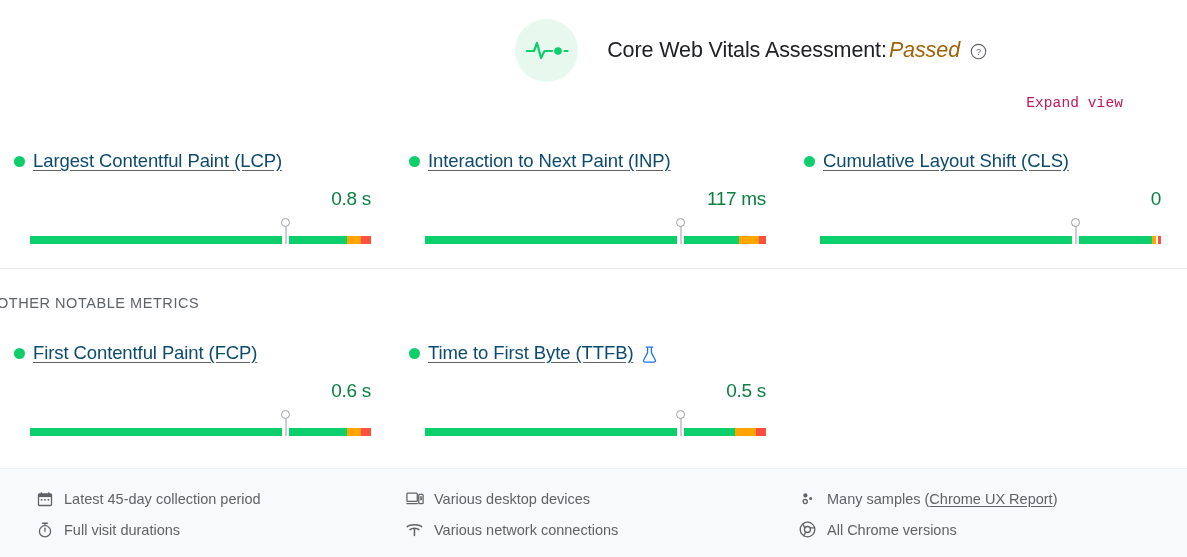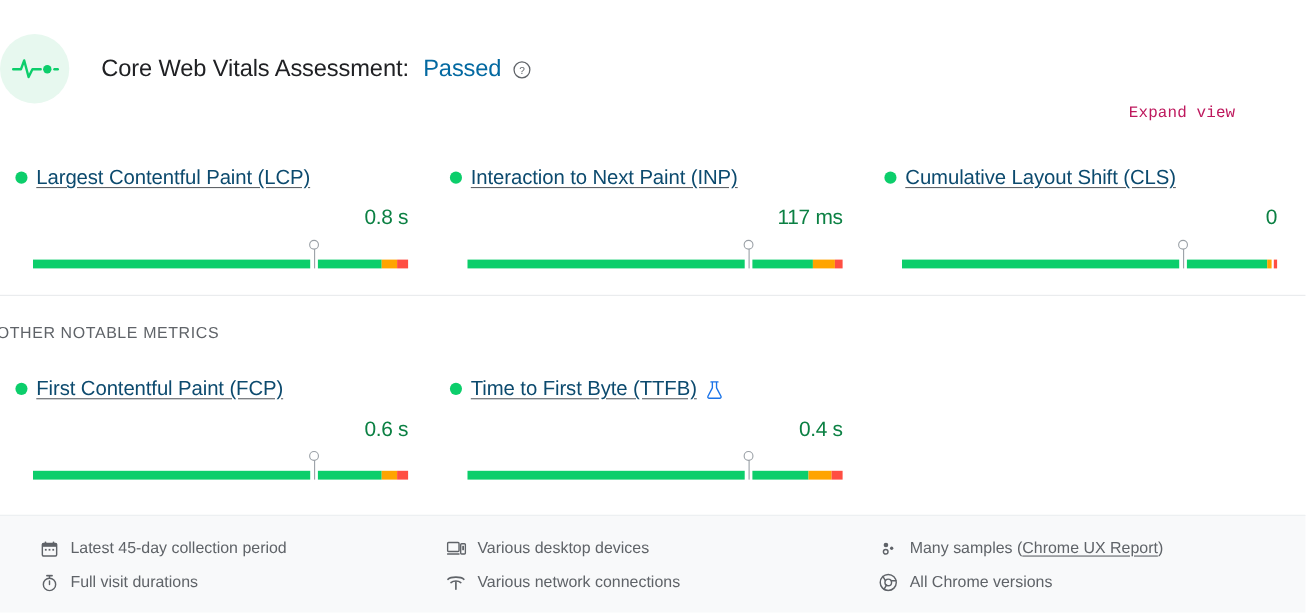--- a/index.html
+++ b/index.html
@@ -21,26 +21,26 @@
     position: relative;
     width: 1187px;
     height: 557px;
     background: #ffffff;
   }
 
   
   .assessment {
     position: absolute;
     left: 0;
-    top: 16px;
+    top: 4px;
     width: 987px;
     height: 92px;
     display: flex;
     align-items: center;
-    justify-content: flex-start;
+    justify-content: flex-end;
   }
 
   .pulse-badge {
     width: 63px;
     height: 63px;
     border-radius: 50%;
     background: #e7f8ef;
     display: flex;
     align-items: center;
     justify-content: center;
@@ -51,22 +51,23 @@
     margin-left: 29px;
     font-size: 21.5px;
     color: #202124;
     letter-spacing: -0.1px;
     display: flex;
     align-items: center;
     white-space: nowrap;
   }
 
   .assessment-status {
-    color: #0369a1;
-    margin-left: 13px;
+    color: #a16207;
+    margin-left: 2px;
+    font-style: italic;
   }
 
   .help-icon {
     margin-left: 10px;
     display: inline-flex;
     align-items: center;
     cursor: pointer;
     position: relative;
     top: 1px;
   }
@@ -370,21 +371,21 @@
       <div class="metric-head">
         <span class="dot"></span>
         <span class="metric-title">Time to First Byte (TTFB)</span>
         <span class="flask-icon">
           <svg width="15" height="17" viewBox="0 0 15 17">
             <path d="M5.6 1.2 V6.6 L1.6 14.2 C1.1 15.2 1.8 16 2.8 16 H12.2 C13.2 16 13.9 15.2 13.4 14.2 L9.4 6.6 V1.2" fill="none" stroke="#1a73e8" stroke-width="1.25" stroke-linejoin="round"></path>
             <path d="M4.3 1.2 H10.7" stroke="#1a73e8" stroke-width="1.25" stroke-linecap="round"></path>
           </svg>
         </span>
       </div>
-      <div class="metric-value">0.4 s</div>
+      <div class="metric-value">0.5 s</div>
       <div class="bar-wrap">
         <div class="bar">
             <div class="seg good" style="width: 74%;"></div>
             <div class="seg gap" style="width: 2%;"></div>
             <div class="seg good" style="width: 15%;"></div>
             <div class="seg ni" style="width: 6%;"></div>
             <div class="seg poor" style="width: 3%;"></div>
           </div>
         <div class="marker" style="left: 271.75px;"></div>
       </div>

